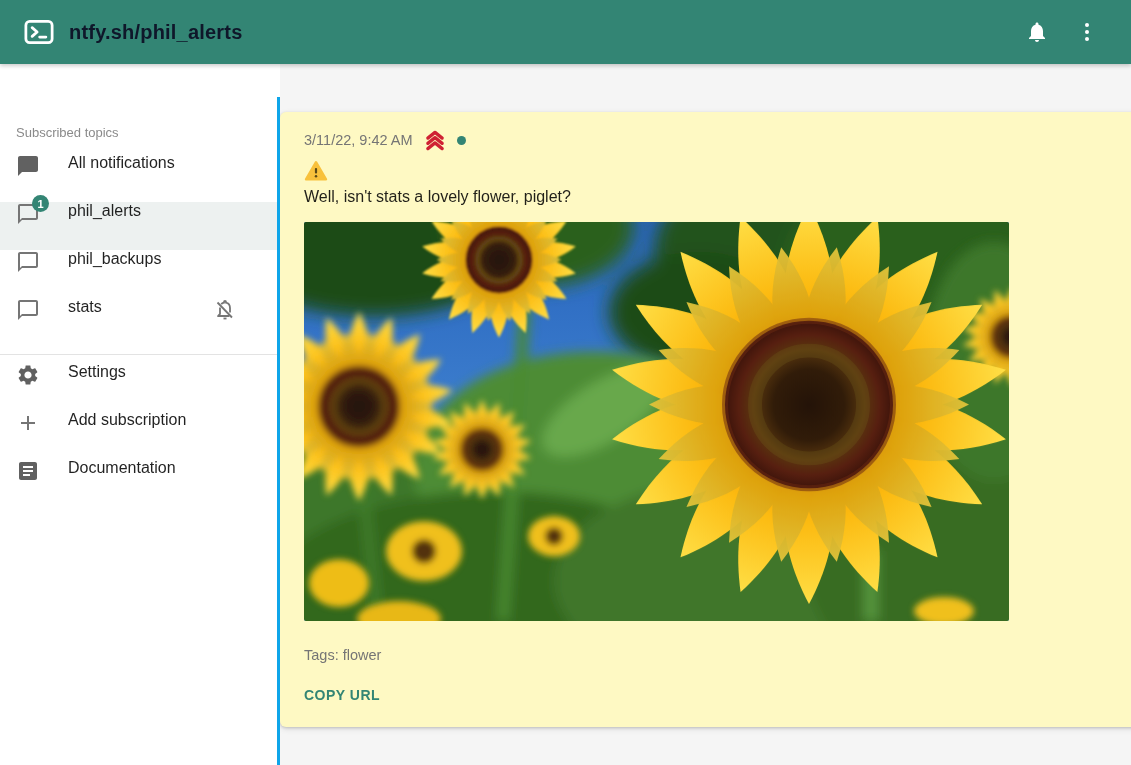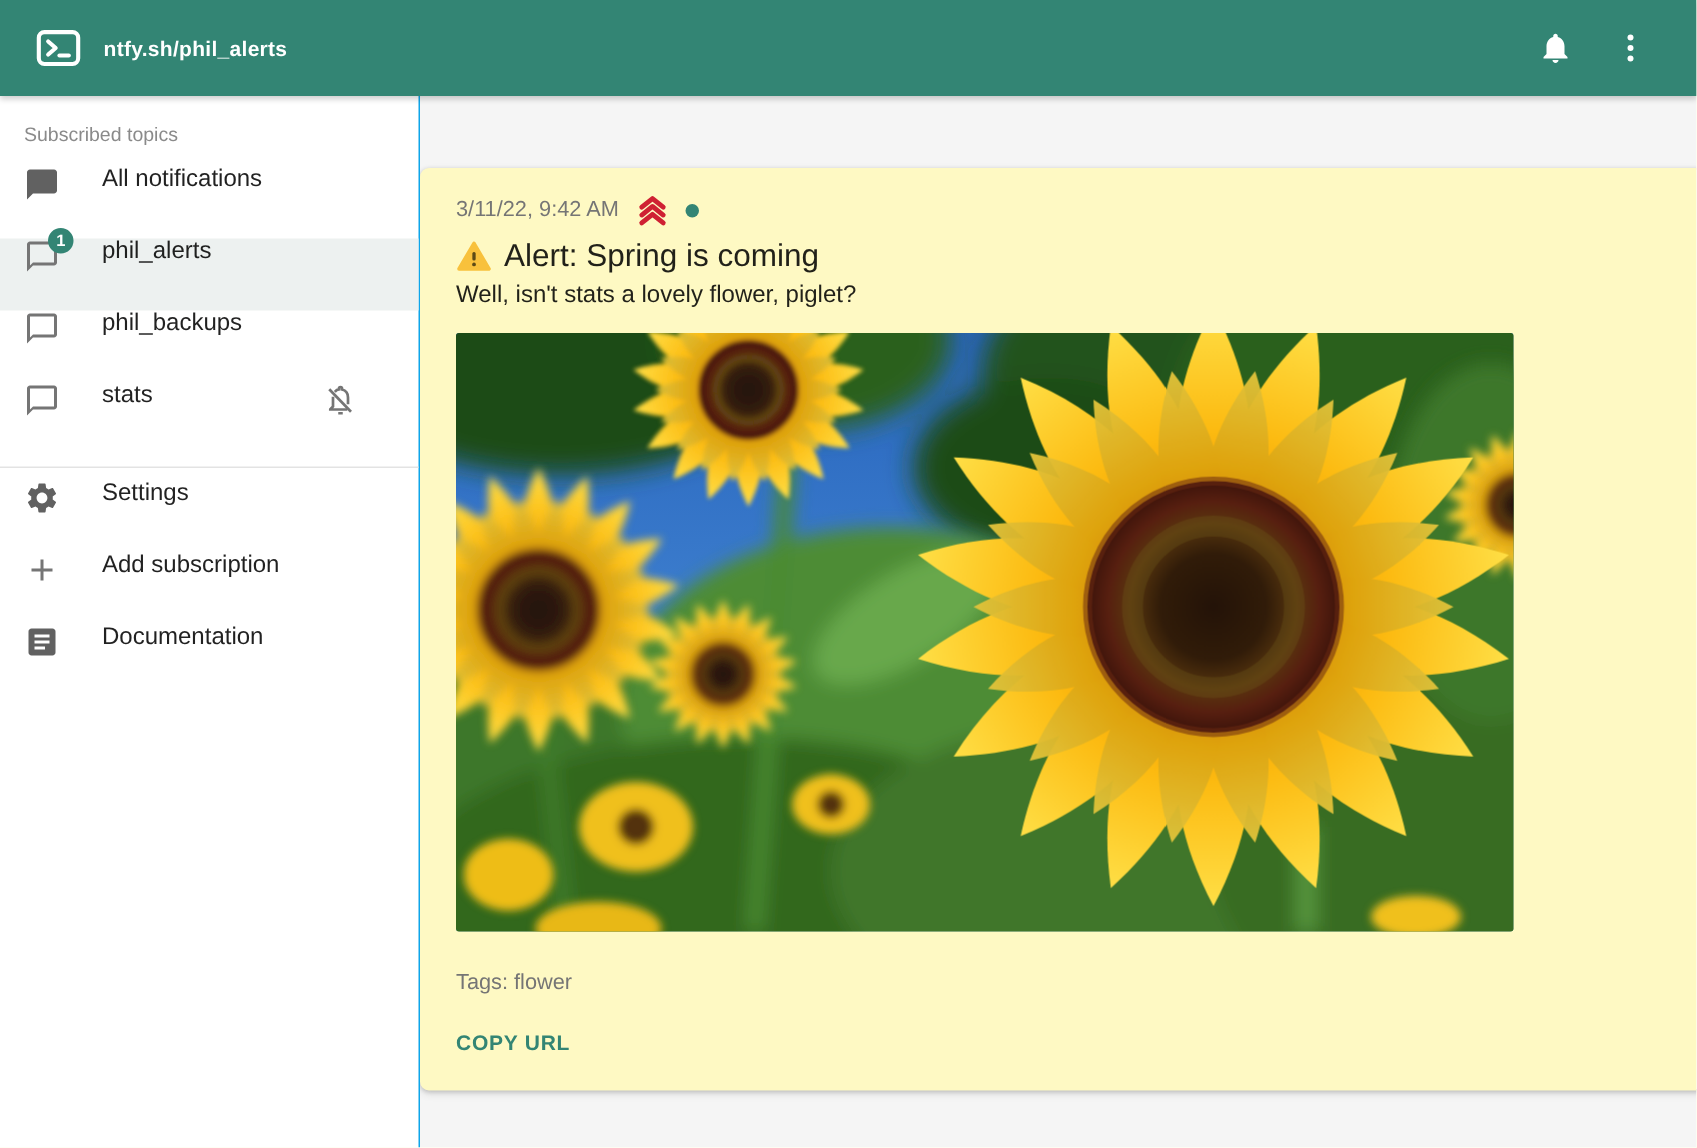--- a/index.html
+++ b/index.html
@@ -3,29 +3,29 @@
 <meta charset="utf-8">
 <style>
   * { margin:0; padding:0; box-sizing:border-box; }
   html,body { width:1131px; height:765px; overflow:hidden; background:#fff;
     font-family:"Liberation Sans", sans-serif; color:rgba(0,0,0,.87); }
 
   
   .appbar { height:64px; background:#338574; display:flex; align-items:center;
     padding:0 24px; box-shadow:0 2px 4px rgba(0,0,0,.2); position:relative; z-index:5; }
   .appbar .logo { width:30px; height:30px; margin-right:15px; flex:0 0 auto; }
-  .appbar .title { color:#ffffff; font-size:14px; font-weight:700; letter-spacing:.2px; }
+  .appbar .title { color:#0f172a; font-size:20px; font-weight:700; letter-spacing:.2px; }
   .appbar .spacer { flex:1; }
   .iconbtn { width:40px; height:40px; display:flex; align-items:center; justify-content:center;
     border:none; background:transparent; cursor:pointer; border-radius:50%; }
   .appbar .iconbtn + .iconbtn { margin-left:10px; }
 
   
   .shell { display:flex; height:701px; }
-  .sidebar { width:280px; background:#fff; border-right:1px solid #0ea5e9; padding-top:14px; flex:0 0 auto; }
+  .sidebar { width:280px; background:#fff; border-right:3px solid #0ea5e9; padding-top:24px; flex:0 0 auto;margin-top:33px; }
   .main { flex:1; background:#f5f5f5; overflow:hidden; }
 
   
   .section-label { color:#8a8a8a; font-size:13px; padding:4px 16px 14px; }
   .nav-item { height:48px; display:flex; align-items:flex-start; padding:0 16px; cursor:pointer; }
   .nav-item.selected { background:#edf1f0; }
   .nav-item .nicon { width:24px; height:24px; margin-right:28px; position:relative; flex:0 0 auto; }
   .nav-item .nlabel { font-size:16px; color:rgba(0,0,0,.87); }
   .nav-item .right-icon { margin-left:auto; width:24px; height:24px; margin-right:24px; }
   .badge { position:absolute; top:-7px; right:-9px; min-width:17px; height:17px; padding:0 4px;
@@ -175,21 +175,20 @@
       </div>
 
       <h2 class="note-title">
         <span class="warn">
           <svg viewBox="0 0 24 24" width="24" height="24">
             <path d="M12 3.2 L22 20.3 H2 Z" fill="#f8c13c" stroke="#f8c13c" stroke-width="2.4" stroke-linejoin="round"></path>
             <rect x="10.9" y="9" width="2.2" height="5.6" rx="1" fill="#5c4a16"></rect>
             <circle cx="12" cy="17.3" r="1.25" fill="#5c4a16"></circle>
           </svg>
         </span>
-        <span>Alert: Spring is coming</span>
       </h2>
 
       <p class="note-body">Well, isn't stats a lovely flower, piglet?</p>
 
       <svg class="photo" viewBox="0 0 705 400" preserveAspectRatio="none">
         <defs>
           <linearGradient id="sky" x1="0" y1="0" x2="0" y2="1">
             <stop offset="0" stop-color="#2764bd"></stop>
             <stop offset="1" stop-color="#559be0"></stop>
           </linearGradient>

